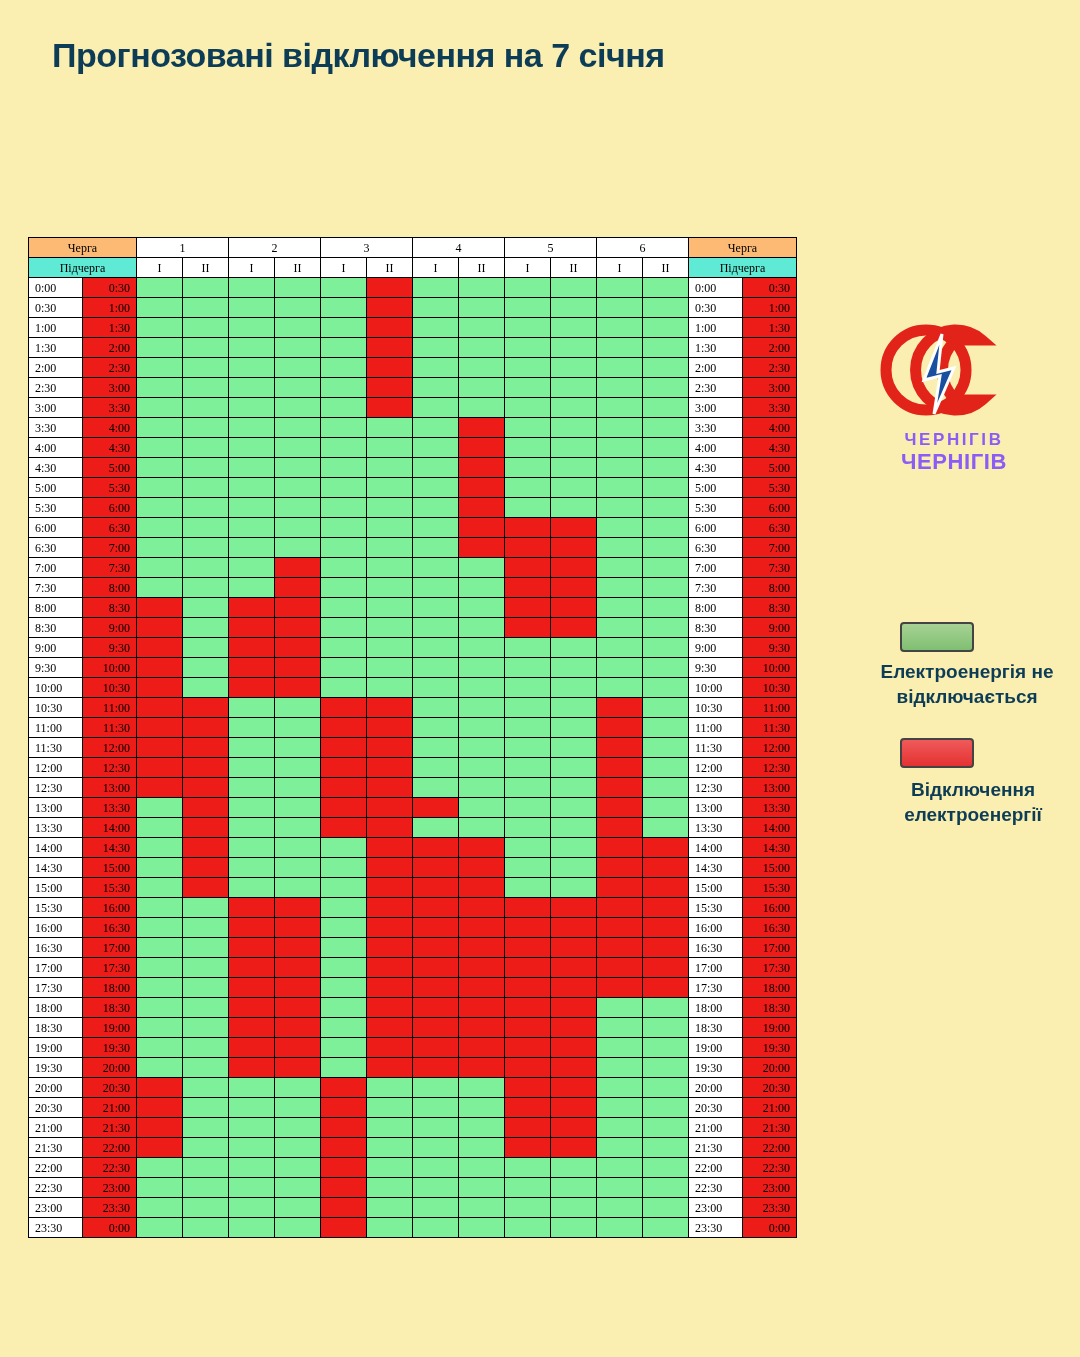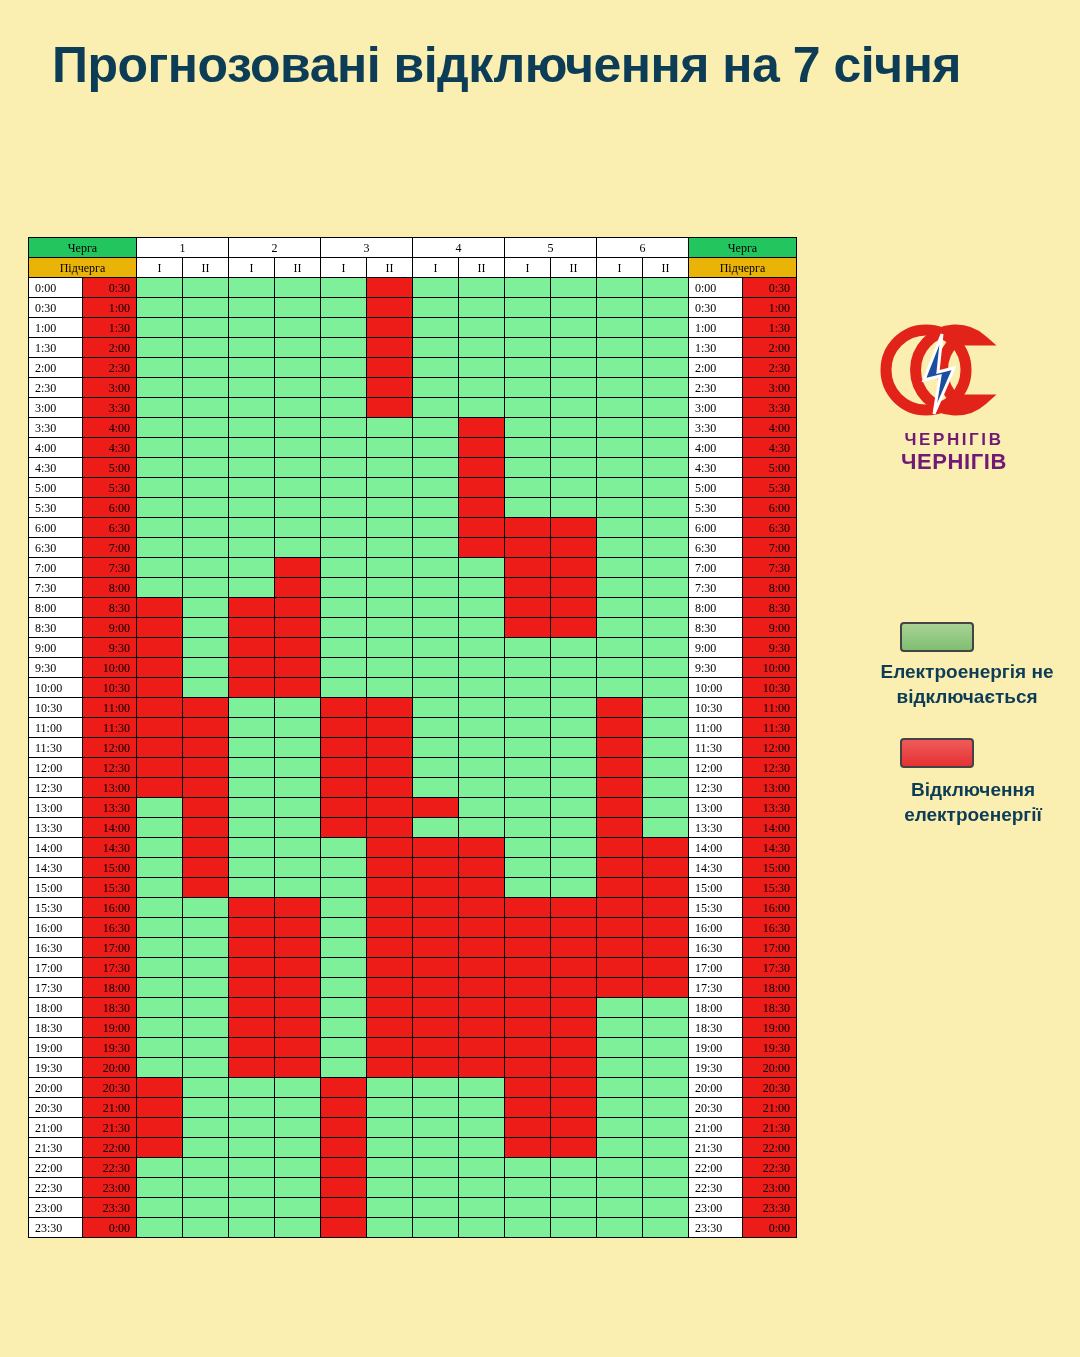--- a/index.html
+++ b/index.html
@@ -14,21 +14,21 @@
     position: relative;
     overflow: hidden;
   }
 
   
   #title {
     position: absolute;
     left: 52px;
     top: 34px;
     width: 950px;
-    font-size: 50px;
+    font-size: 34px;
     font-weight: bold;
     line-height: 1.24;
     color: #0d3d56;
     letter-spacing: -0.5px;
   }
 
   
   #schedule-wrap {
     position: absolute;
     left: 28px;
@@ -58,25 +58,25 @@
   td.tm.l { text-align: left;  padding-left: 6px; }
   td.tm.r { text-align: right; padding-right: 6px; }
   td.cell {
     width: 46px;
   }
   td.g { background: #7ff09a; }
   td.r { background: #ee1c18; }
 
   th.hdr-queue {
     font-size: 13px;
-    background: #22c55e;
+    background: #fdba74;
   }
   th.hdr-sub {
     font-size: 13px;
-    background: #eab308;
+    background: #5eead4;
   }
   th.hdr-num {
     font-size: 13px;
     background: #ffffff;
   }
   th.hdr-rom {
     font-size: 12px;
     background: #ffffff;
   }
 
@@ -87,21 +87,21 @@
     top: 318px;
     width: 180px;
     height: 180px;
   }
   #logo .logotext {
     position: absolute;
     left: 0;
     top: 112px;
     width: 180px;
     text-align: center;
-    color: #701a75;
+    color: #8b5cf6;
     font-weight: bold;
     font-size: 20px;
     letter-spacing: 1px;
     line-height: 1.14;
   }
   #logo .logotext .l1 { font-size: 17px; letter-spacing: 2.6px; }
   #logo .logotext .l2 { font-size: 22px; letter-spacing: 0.6px; }
 
   
   .legend-swatch {

